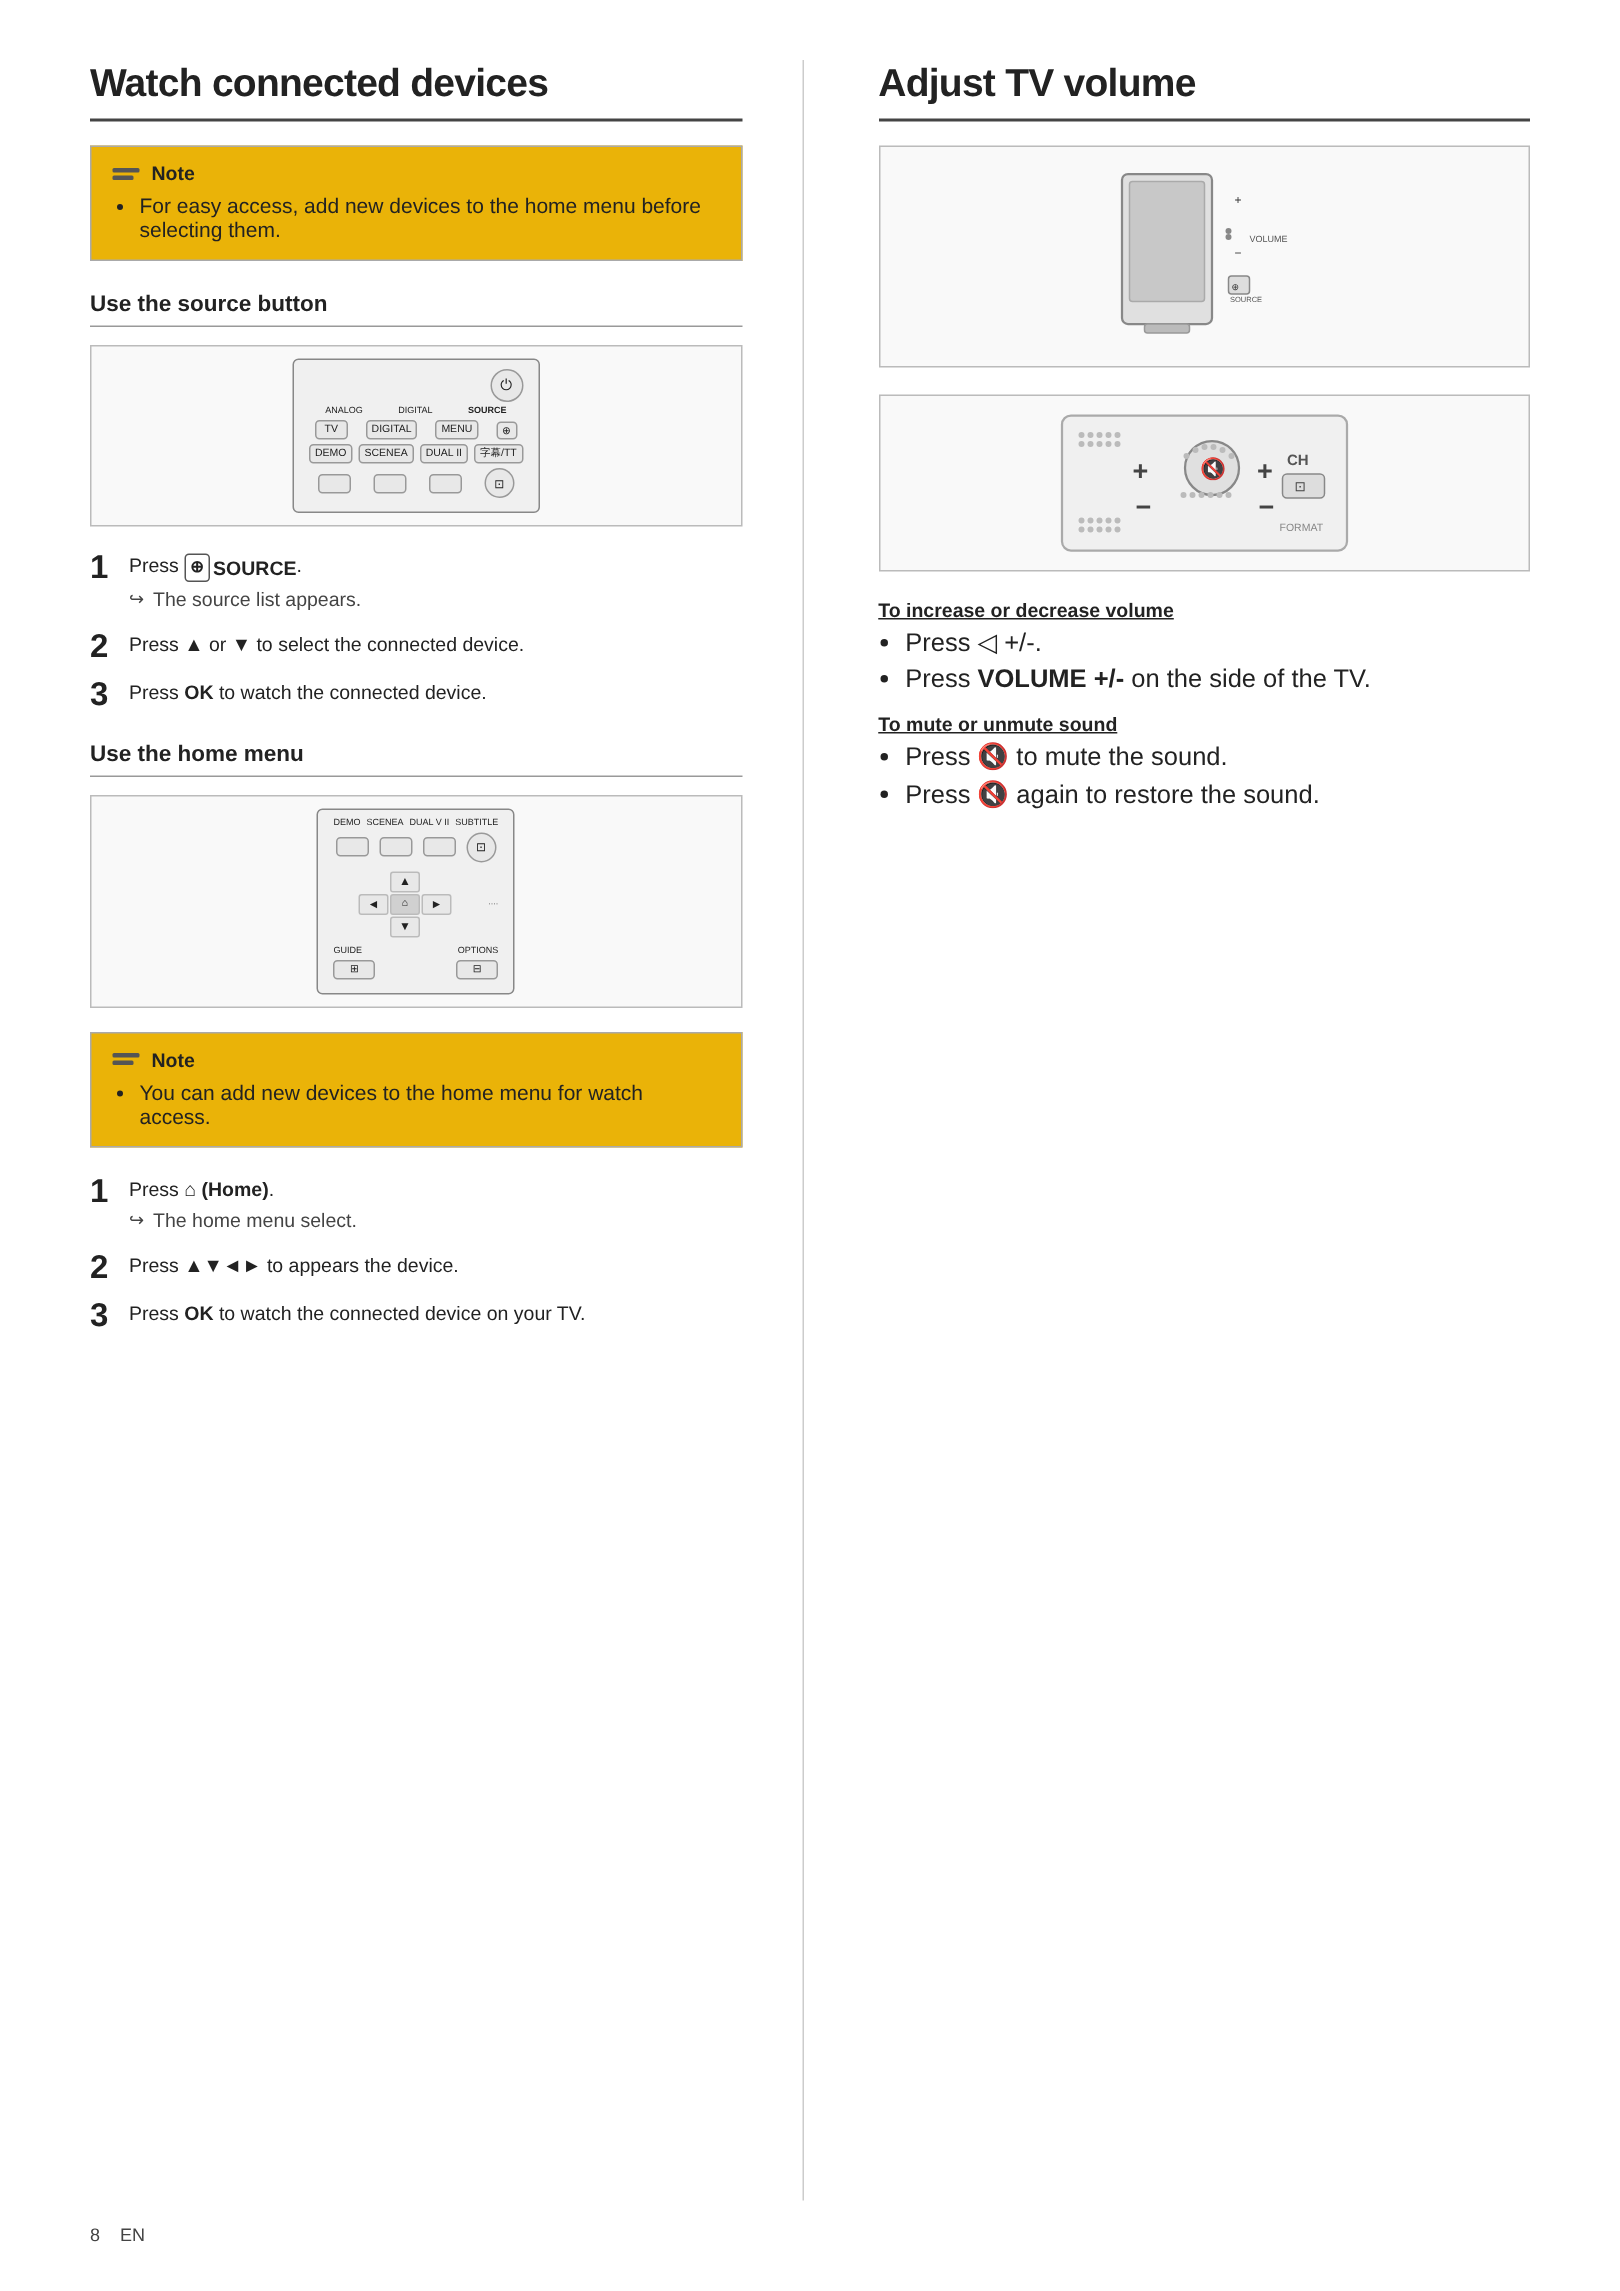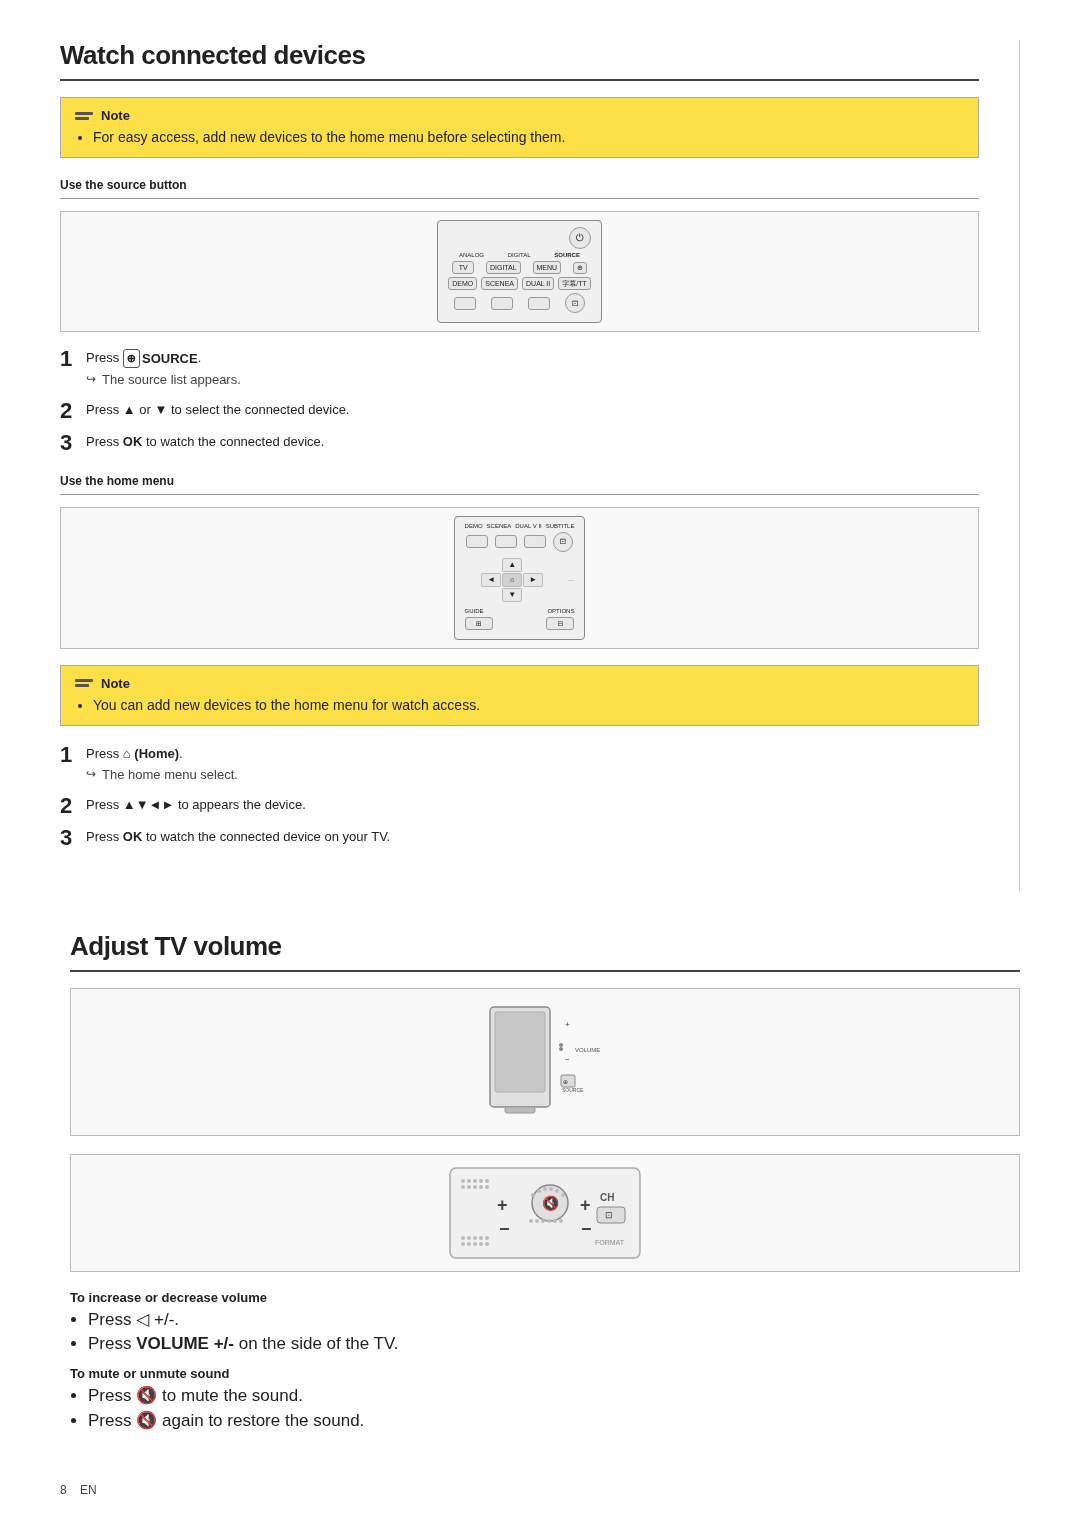--- a/index.html
+++ b/index.html
@@ -6,21 +6,20 @@
     body {
       font-family: Arial, Helvetica, sans-serif;
       background: #fff;
       color: #222;
       font-size: 13px;
       width: 1080px;
       min-height: 1527px;
     }
     .page {
       display: flex;
-      flex-direction: column;
       padding: 40px 60px 60px 60px;
       gap: 40px;
       width: 1080px;
       min-height: 1527px;
     }
     .left-col {
       flex: 1;
       min-width: 0;
       border-right: 1px solid #ccc;
       padding-right: 40px;
@@ -33,33 +32,33 @@
 
     h1 {
       font-size: 26px;
       font-weight: bold;
       border-bottom: 2px solid #444;
       padding-bottom: 8px;
       margin-bottom: 16px;
       letter-spacing: -0.5px;
     }
     h2 {
-      font-size: 12px;
+      font-size: 15px;
       font-weight: bold;
       border-bottom: 1px solid #999;
       padding-bottom: 6px;
       margin-bottom: 12px;
       margin-top: 20px;
     }
 
     .note-box {
       border: 1px solid #aaa;
       padding: 10px 14px;
       margin-bottom: 18px;
-      background: #fde047;
+      background: #eab308;
     }
     .note-header {
       display: flex;
       align-items: center;
       gap: 8px;
       margin-bottom: 6px;
       font-size: 13px;
       font-weight: bold;
     }
     .note-icon {
@@ -234,20 +233,21 @@
     .bullet-list li {
       margin-bottom: 4px;
       font-size: 17px;
     }
 
     .subsection-title {
       font-size: 13px;
       font-weight: bold;
       margin-bottom: 4px;
       margin-top: 12px;
+      text-decoration: underline;
     }
 
     .page-num {
       position: absolute;
       bottom: 30px;
       left: 60px;
       font-size: 12px;
       color: #444;
     }
   </style>

